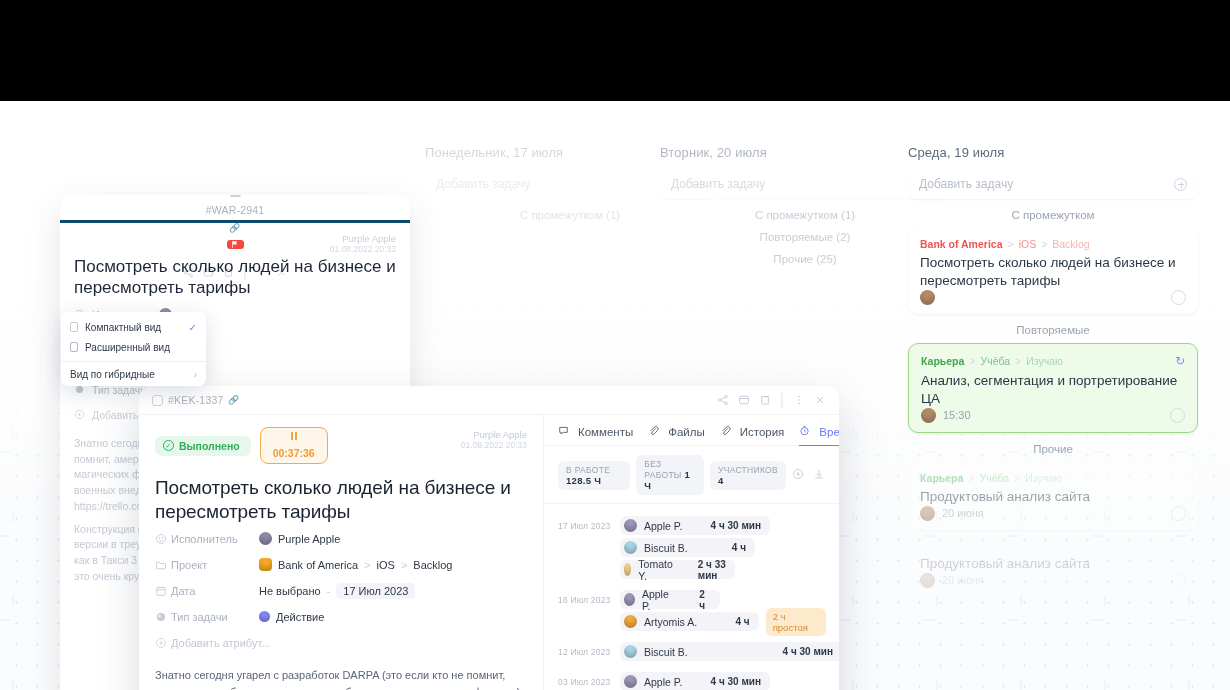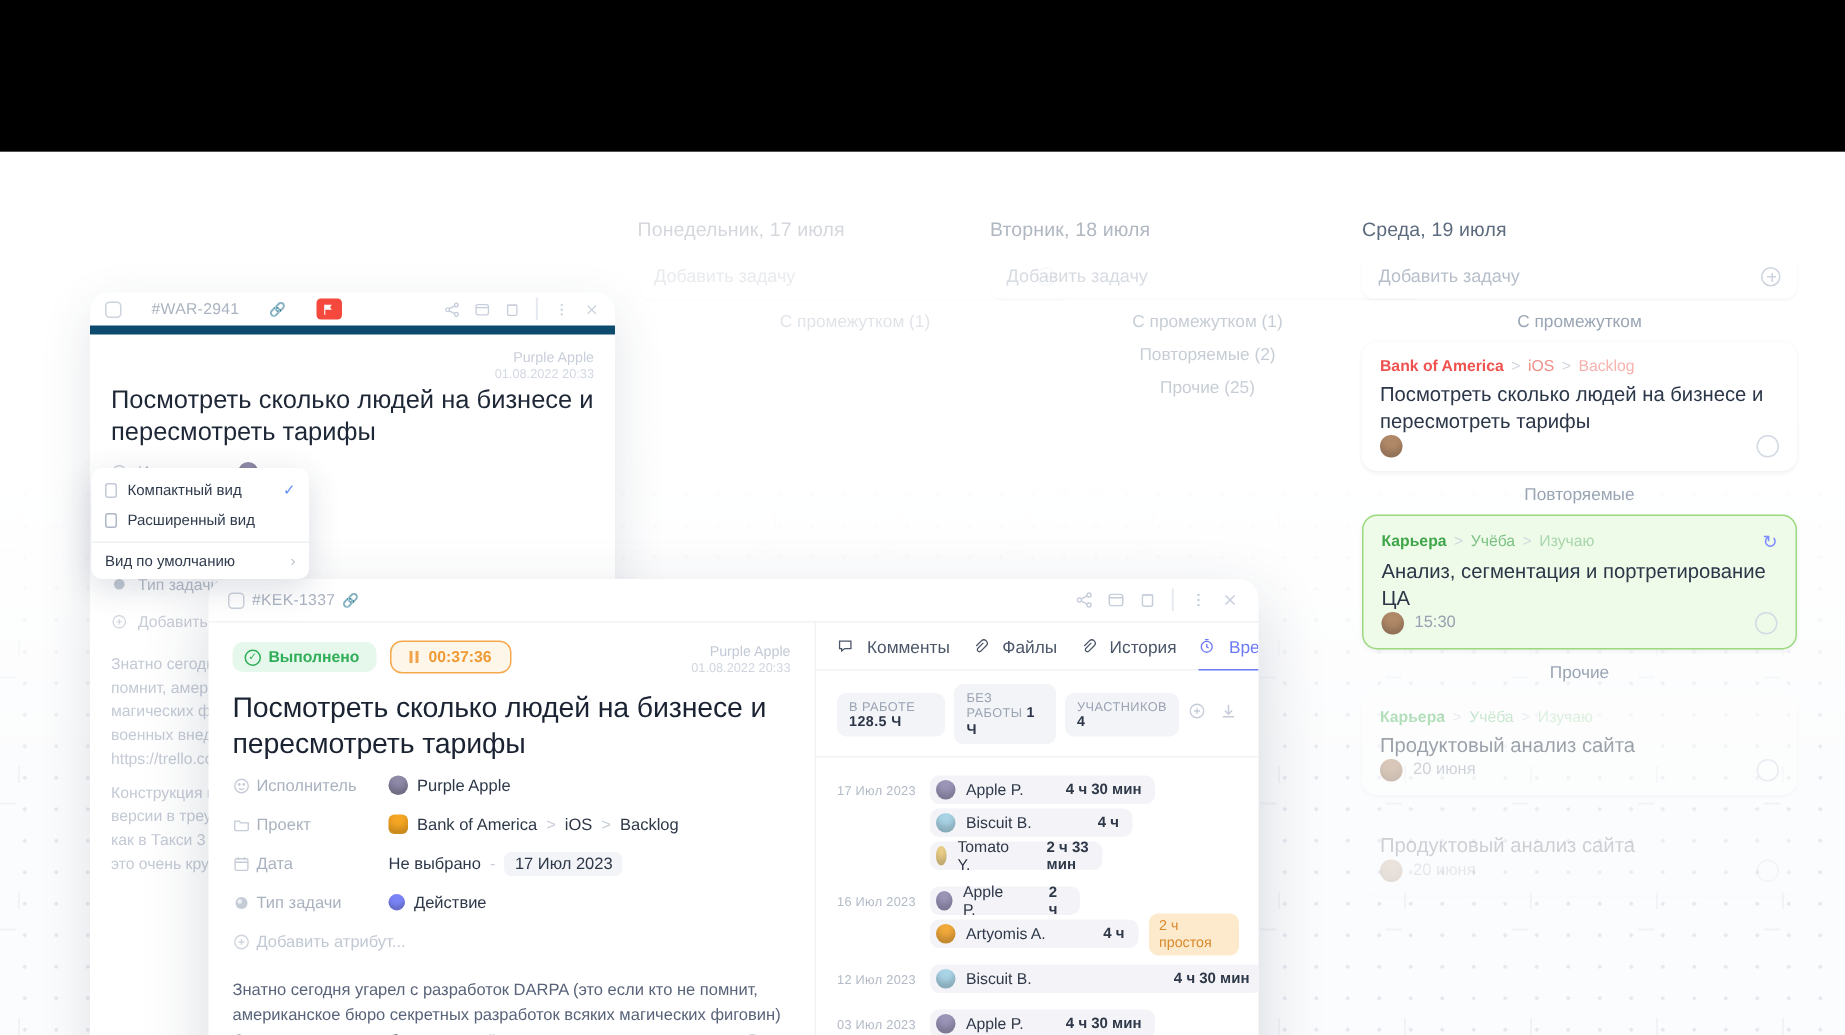--- a/index.html
+++ b/index.html
@@ -105,22 +105,22 @@
   .card.faded2 { opacity:.22; }
 
   
   .modal-back {
     position:absolute; left:60px; top:94px; width:350px; height:520px;
     background:#fff; border-radius:13px;
     box-shadow:0 12px 34px rgba(35,51,80,.13);
     overflow:hidden;
   }
   .m-head {
-    height:28px; display:flex; align-items:center; gap:20px;
-    padding:0 10px; border-bottom:6px solid #0c4a6e;
+    height:28px; display:flex; align-items:center; gap:7px;
+    padding:0 10px; border-bottom:3px solid #0c4a6e;flex-direction:column;
   }
   .chkbox { width:11px;height:11px;border:1.3px solid #ccd3dd; border-radius:3px; }
   .tid { font-size:10.5px; color:#aab3c0; letter-spacing:.2px; }
   .link-ic { font-size:9px; color:#b9c1cc; }
   .m-head .spacer{flex:1;}
   .hicons { display:flex; align-items:center; gap:9px; color:#c7cedb; }
   .hicons svg{ display:block; }
   .redflag{ width:17px;height:14px;background:#f4493c;border-radius:3px; display:flex;align-items:center;justify-content:center;}
   .redflag svg{fill:#fff;}
 
@@ -162,21 +162,21 @@
   .mf-body { flex:1; display:flex; min-height:0; }
   .mf-left { width:405px; padding:12px 16px 0; position:relative; border-right:1px solid #f1f3f7; overflow:hidden;}
   .mf-right { flex:1; padding:10px 0 0; overflow:hidden; position:relative;}
 
   .badges { display:flex; align-items:center; gap:9px; }
   .badge-done { background:#e6f8ec; color:#2fae57; font-size:10.5px; font-weight:700;
     padding:4px 11px 4px 8px; border-radius:7px; display:flex;align-items:center;gap:5px; }
   .badge-done .ring{ width:11px;height:11px;border-radius:50%;border:1.4px solid #2fae57;
     display:flex;align-items:center;justify-content:center;font-size:7px;}
   .badge-timer { background:#fff6ea; border:1.3px solid #f5a94e; color:#ef9a33; font-size:10.5px;
-    font-weight:700; padding:4px 12px; border-radius:8px; display:flex;align-items:center;gap:7px;}
+    font-weight:700; padding:4px 12px; border-radius:8px; display:flex;align-items:center;gap:7px;flex-direction:column;}
   .badge-timer .pause{ display:flex; gap:2px;}
   .badge-timer .pause i{ display:block;width:2px;height:8px;background:#f0a34a;}
   .mf-meta { position:absolute; right:16px; top:14px; text-align:right; }
   .mf-meta .nm{ font-size:9.5px; color:#c3cad5; }
   .mf-meta .dt{ font-size:8.5px; color:#d0d6df; }
 
   .mf-title { font-size:19px; color:#1b2332; line-height:1.24; margin-top:12px; letter-spacing:-.1px;}
 
   .f-row { display:flex; align-items:center; height:21px; margin-top:5px; font-size:11px;}
   .f-ic { width:16px; color:#c5ccd7; display:flex;align-items:center;}
@@ -235,21 +235,21 @@
       <div class="col col-mon">
         <div class="col-title">Понедельник, 17 июля</div>
         <div class="addtask">
           <span>Добавить задачу</span>
           <span class="plus"></span>
         </div>
         <div class="group-label">С промежутком (1)</div>
       </div>
 
       <div class="col col-tue">
-        <div class="col-title">Вторник, 18 июля</div>
+        <div class="col-title">Вторник, 20 июля</div>
         <div class="addtask">
           <span>Добавить задачу</span>
           <span class="plus"></span>
         </div>
         <div class="group-label">С промежутком (1)</div>
         <div class="group-label">Повторяемые (2)</div>
         <div class="group-label">Прочие (25)</div>
       </div>
 
       <div class="col col-wed">
@@ -454,21 +454,21 @@
         <span class="di"></span>
         <span>Компактный вид</span>
         <span class="chk">✓</span>
       </div>
       <div class="dd-item">
         <span class="di filled"></span>
         <span>Расширенный вид</span>
       </div>
       <div class="dd-sep"></div>
       <div class="dd-foot">
-        <span>Вид по умолчанию</span>
+        <span>Вид по гибридные</span>
         <span class="arr">›</span>
       </div>
     </div>
 
     <div class="modal-front">
       <div class="mf-head">
         <span class="chkbox"></span>
         <span class="tid">#KEK-1337</span>
         <span class="link-ic">🔗</span>
         <span class="spacer" style="flex:1"></span>

